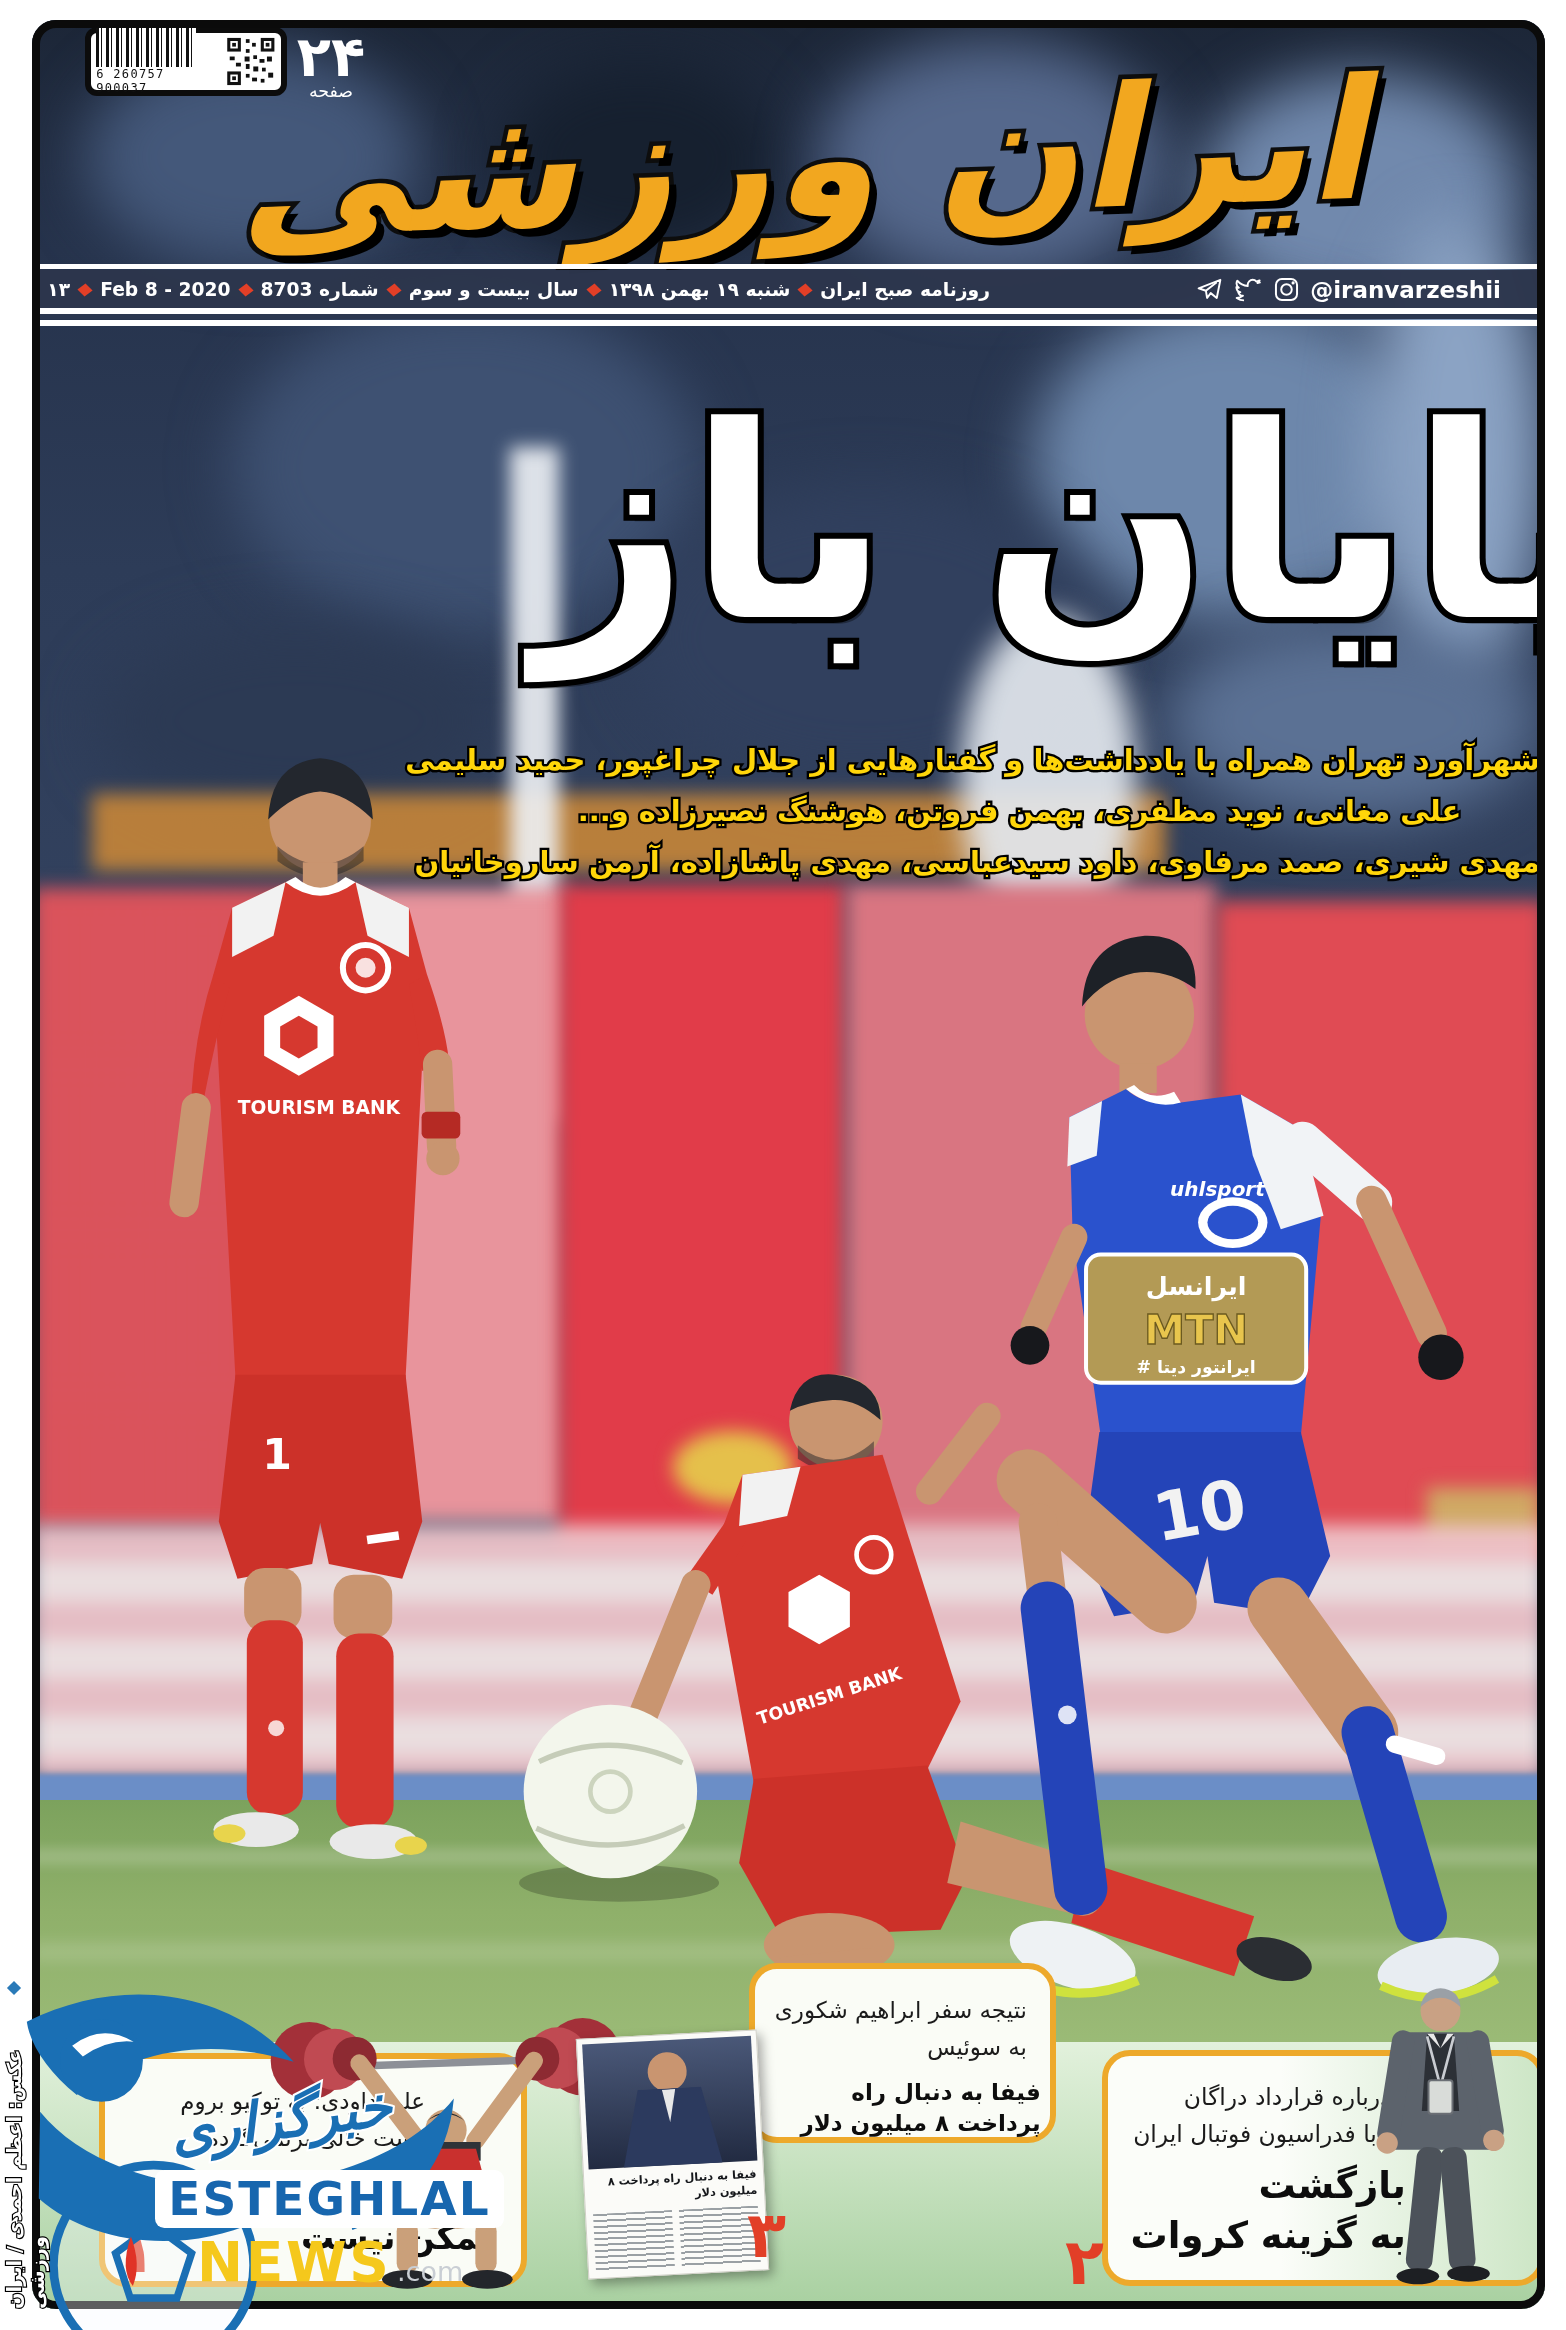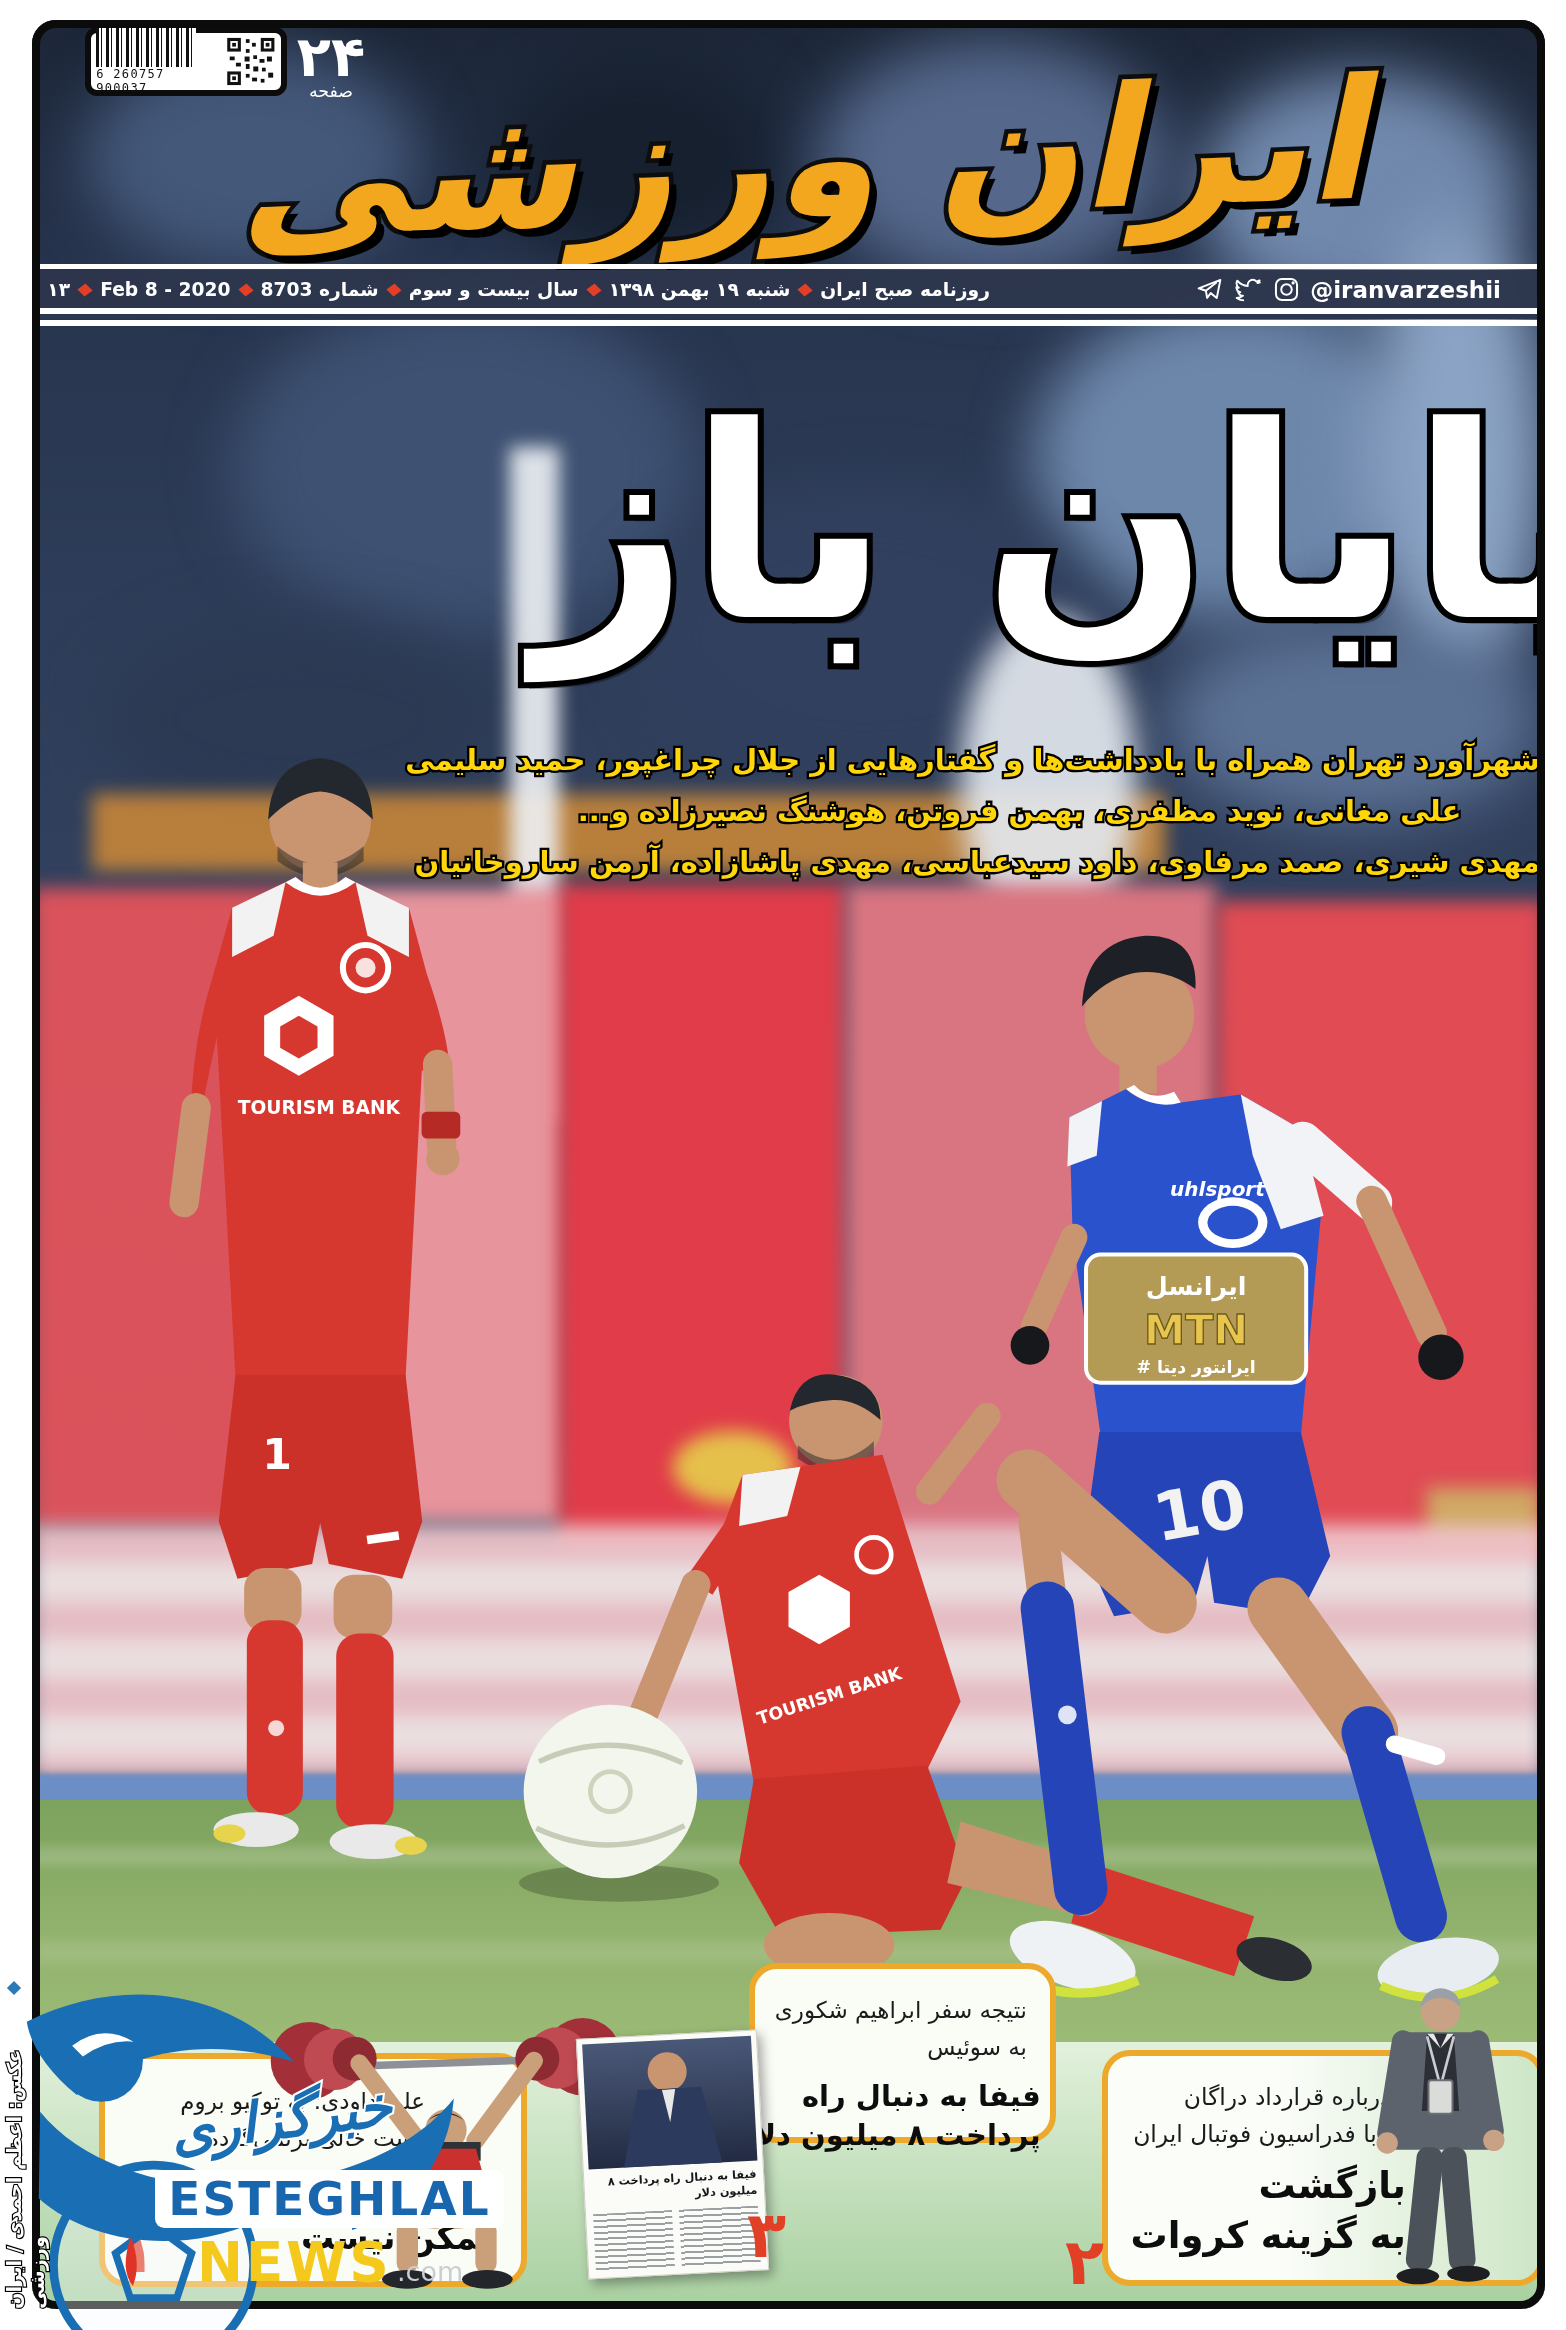--- a/index.html
+++ b/index.html
@@ -329,21 +329,21 @@
     <div class="abs col" style="left:6.7px;top:175px;width:79px;bottom:6.7px;"></div>
     <div class="abs col" style="right:6.7px;top:175px;width:79px;bottom:6.7px;"></div>
   </div>
   <div class="abs pnum" style="left:715px;top:2183px;z-index:15;">۳</div>
 
   <div class="abs panel rtl" style="left:717px;top:1943px;width:307px;height:180px;z-index:12;">
     <div class="abs kick" style="right:23px;top:23px;width:254px;">
       <div>نتیجه سفر ابراهیم شکوری</div>
       <div>به سوئیس</div>
     </div>
-    <div class="abs bighead nowrap" style="right:9.3px;top:108px;font-size:29px;">
+    <div class="abs bighead nowrap" style="right:9.3px;top:108px;font-size:23px;">
       <div>فیفا به دنبال راه</div>
       <div>پرداخت ۸ میلیون دلار</div>
     </div>
   </div>
   <div class="abs pnum" style="left:1033px;top:2210px;z-index:15;">۲</div>
 
   <div class="abs panel rtl" style="left:1070px;top:2030px;width:443px;height:236px;z-index:12;background:linear-gradient(90deg,#fbfdf9 40%,#cde6c6);">
     <div class="abs kick nowrap" style="right:67px;top:23px;text-align:right;font-size:23.4px;">
       <div>جزئیاتی درباره قرارداد دراگان</div>
       <div>اسکوچیچ با فدراسیون فوتبال ایران</div>

